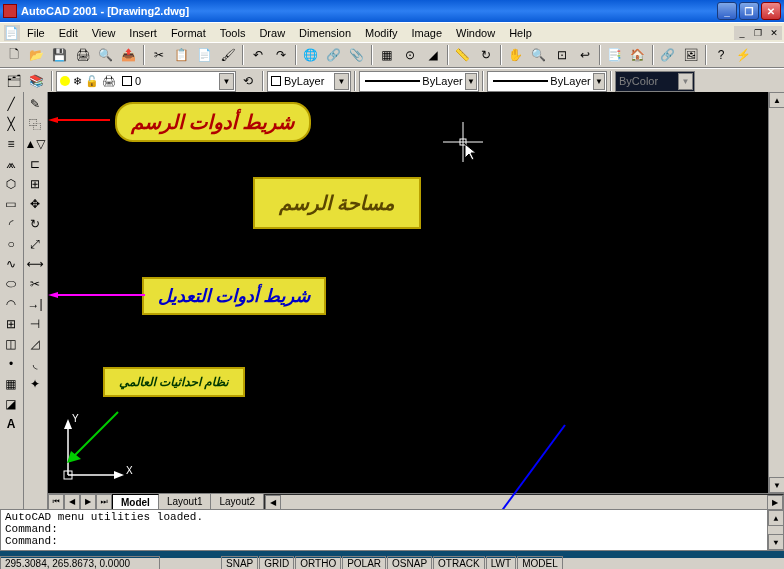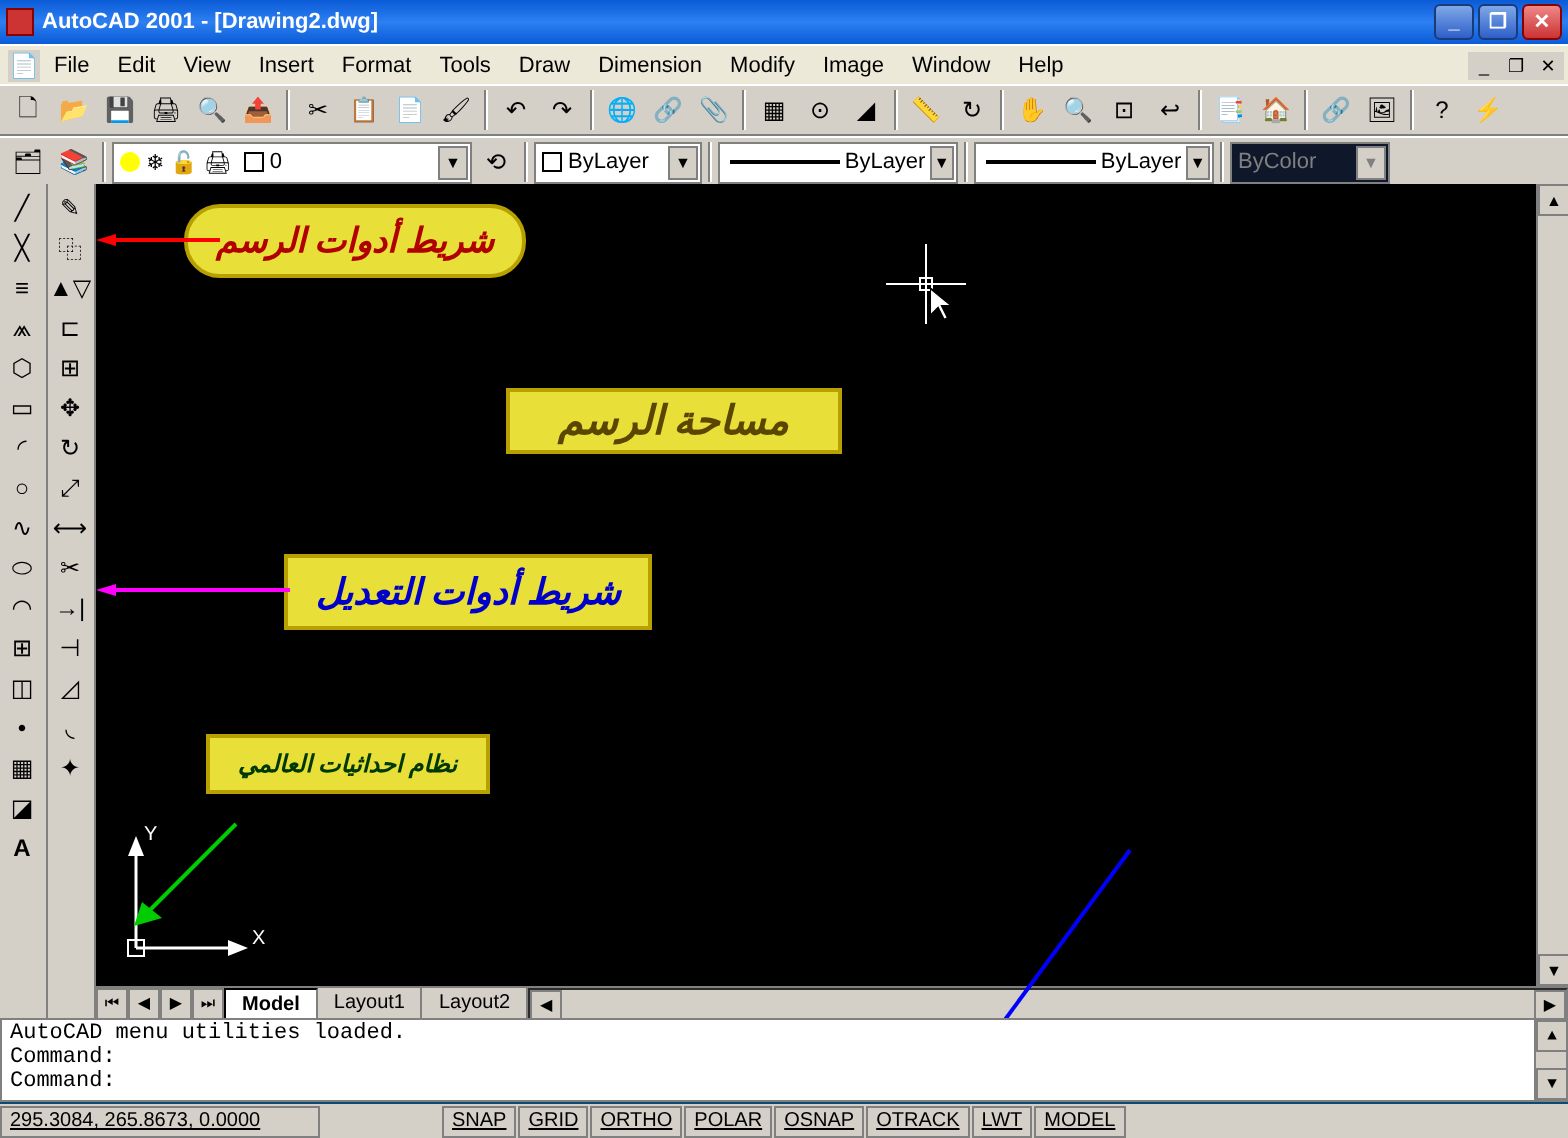--- a/index.html
+++ b/index.html
@@ -29,21 +29,21 @@
 .scroll-v { position:absolute; top:0; right:0; bottom:16px; width:16px; background:#d4d0c8; border-left:1px solid #808080; }
 .tab { height:16px; padding:0 8px; background:#d4d0c8; border-right:1px solid #808080; display:flex; align-items:center; font-size:10px; cursor:pointer; }
 .tab.active { background:#fff; font-weight:bold; border-top:1px solid #000; border-left:1px solid #000; }
 .sb-btn { width:16px; height:16px; background:#d4d0c8; border:1px solid #808080; display:flex; align-items:center; justify-content:center; font-size:8px; }
 .annot { position:absolute; background:#e8e038; border:2px solid #b8a000; padding:6px 14px; font-weight:bold; font-style:italic; text-align:center; font-family:'Times New Roman',serif; box-shadow:2px 2px 3px rgba(0,0,0,0.5); }
 .arrow { position:absolute; }
 .ucs { position:absolute; left:10px; bottom:22px; color:#fff; font-size:10px; }
 .crosshair { position:absolute; left:395px; top:30px; color:#fff; pointer-events:none; }
 .cmd-area { position:absolute; left:0; right:0; bottom:18px; height:42px; background:#fff; border:1px solid #808080; font-family:'Courier New',monospace; font-size:11px; padding:1px 4px; overflow:hidden; }
 .cmd-sv { position:absolute; right:0; top:0; bottom:0; width:16px; background:#d4d0c8; border-left:1px solid #808080; }
-.status { position:absolute; left:0; right:0; bottom:0; height:18px; background:#d4d0c8; display:flex; align-items:center; font-size:10px; border-top:1px solid #0c4a6e;text-decoration:underline; }
+.status { position:absolute; left:0; right:0; bottom:0; height:18px; background:#d4d0c8; display:flex; align-items:center; font-size:10px; border-top:7px solid #0c4a6e; }
 .status .cell { height:16px; padding:0 4px; border:1px solid #808080; display:flex; align-items:center; margin-right:1px; cursor:pointer; }
 .status .coords { width:160px; }
 .lightbulb { background:#ff0; }
 </style>
 </head>
 <body>
 
 <div class="titlebar">
   <div class="icon"></div>
   <span>AutoCAD 2001 - [Drawing2.dwg]</span>
@@ -219,29 +219,29 @@
         <line x1="10" y1="60" x2="10" y2="10" stroke="#fff" stroke-width="1.5"></line>
         <polygon points="10,4 6,14 14,14" fill="#fff"></polygon>
         <line x1="10" y1="60" x2="60" y2="60" stroke="#fff" stroke-width="1.5"></line>
         <polygon points="66,60 56,56 56,64" fill="#fff"></polygon>
         <rect x="6" y="56" width="8" height="8" fill="none" stroke="#fff"></rect>
       </svg>
       <span style="position:absolute;left:14px;top:-2px;">Y</span>
       <span style="position:absolute;left:68px;top:50px;">X</span>
     </div>
 
-    <div class="annot" style="left:44px; top:10px; font-size:17px; color:#b00000;border-radius:18px;">
+    <div class="annot" style="left:67px; top:10px; font-size:20px; color:#b00000;border-radius:18px;">
       <span>شريط أدوات الرسم</span>
     </div>
     <svg class="arrow" style="left:0;top:25px;" width="62" height="6">
         <line x1="62" y1="3" x2="8" y2="3" stroke="#f00" stroke-width="2"></line>
         <polygon points="0,3 10,0 10,6" fill="#f00"></polygon>
       </svg>
 
-    <div class="annot" style="left:205px; top:85px; font-size:20px; color:#5a4600; padding:2px 24px;margin-top:17px;">
+    <div class="annot" style="left:205px; top:85px; font-size:20px; color:#5a4600; padding:12px 24px;">
       <span>مساحة الرسم</span>
     </div>
 
     <div class="annot" style="left:94px; top:185px; font-size:18px; color:#0000c8;">
       <span>شريط أدوات التعديل</span>
     </div>
     <svg class="arrow" style="left:0;top:200px;" width="97" height="6">
         <line x1="97" y1="3" x2="8" y2="3" stroke="#f0f" stroke-width="2"></line>
         <polygon points="0,3 10,0 10,6" fill="#f0f"></polygon>
       </svg>

